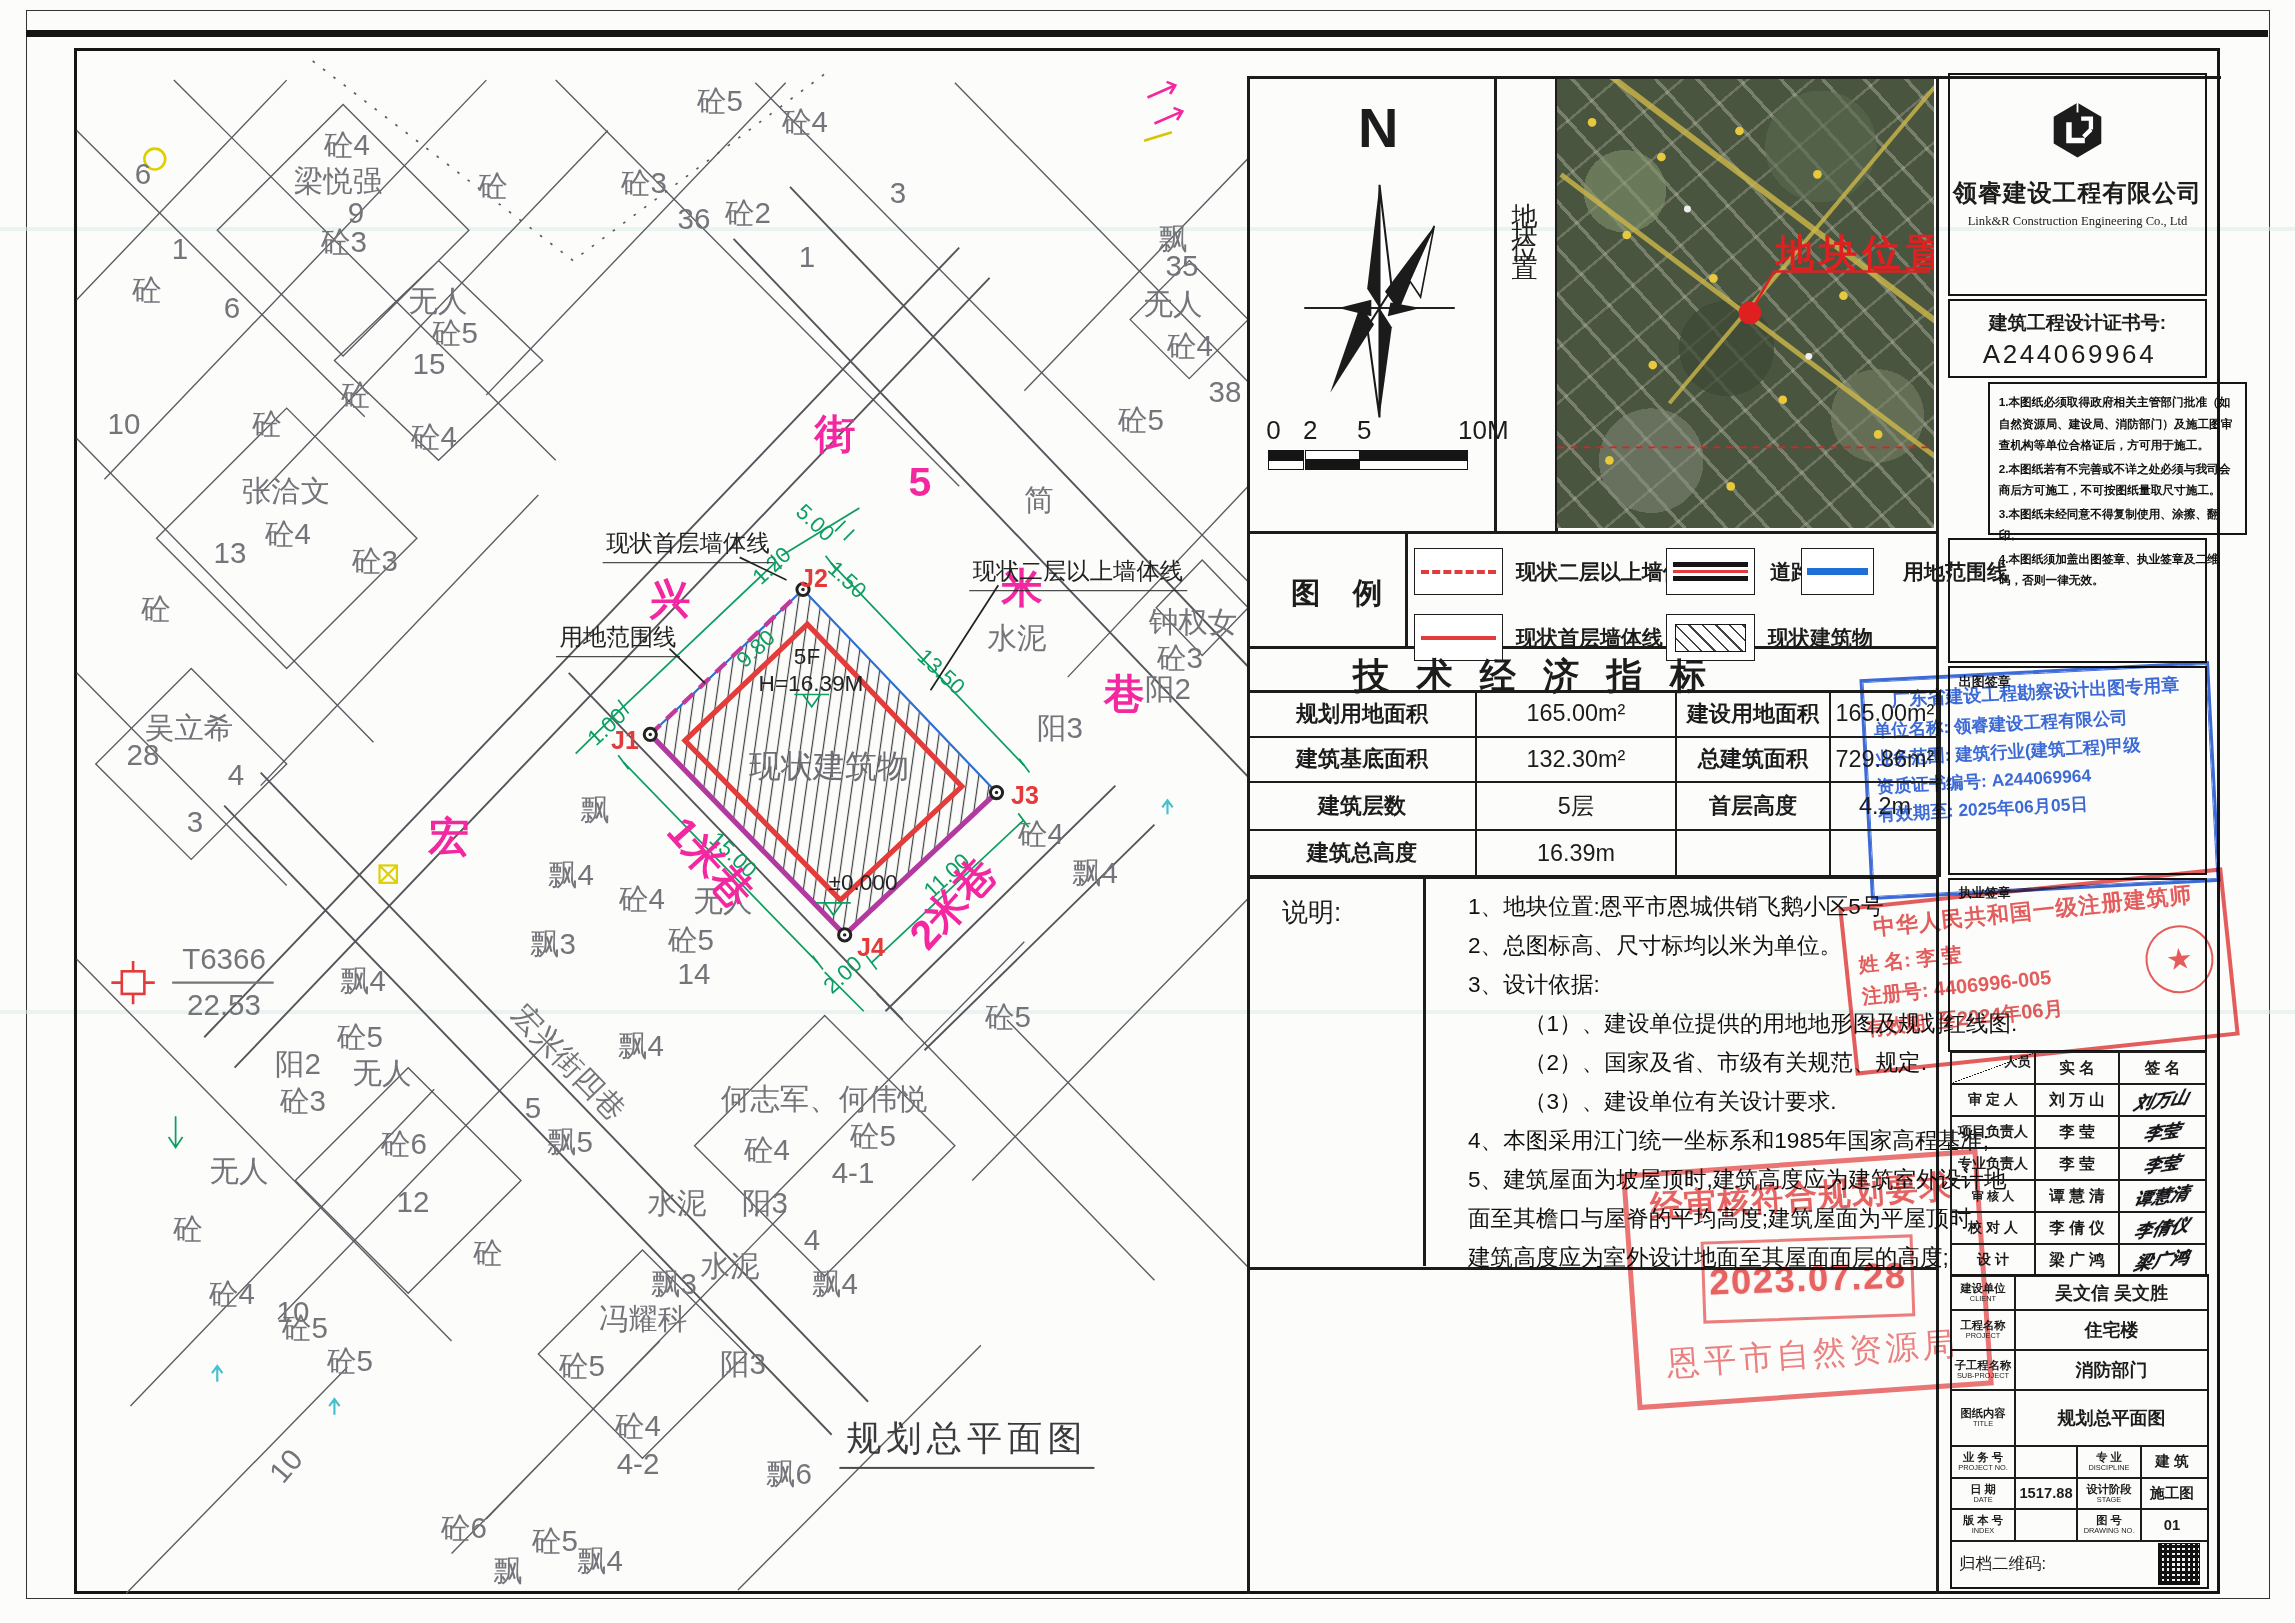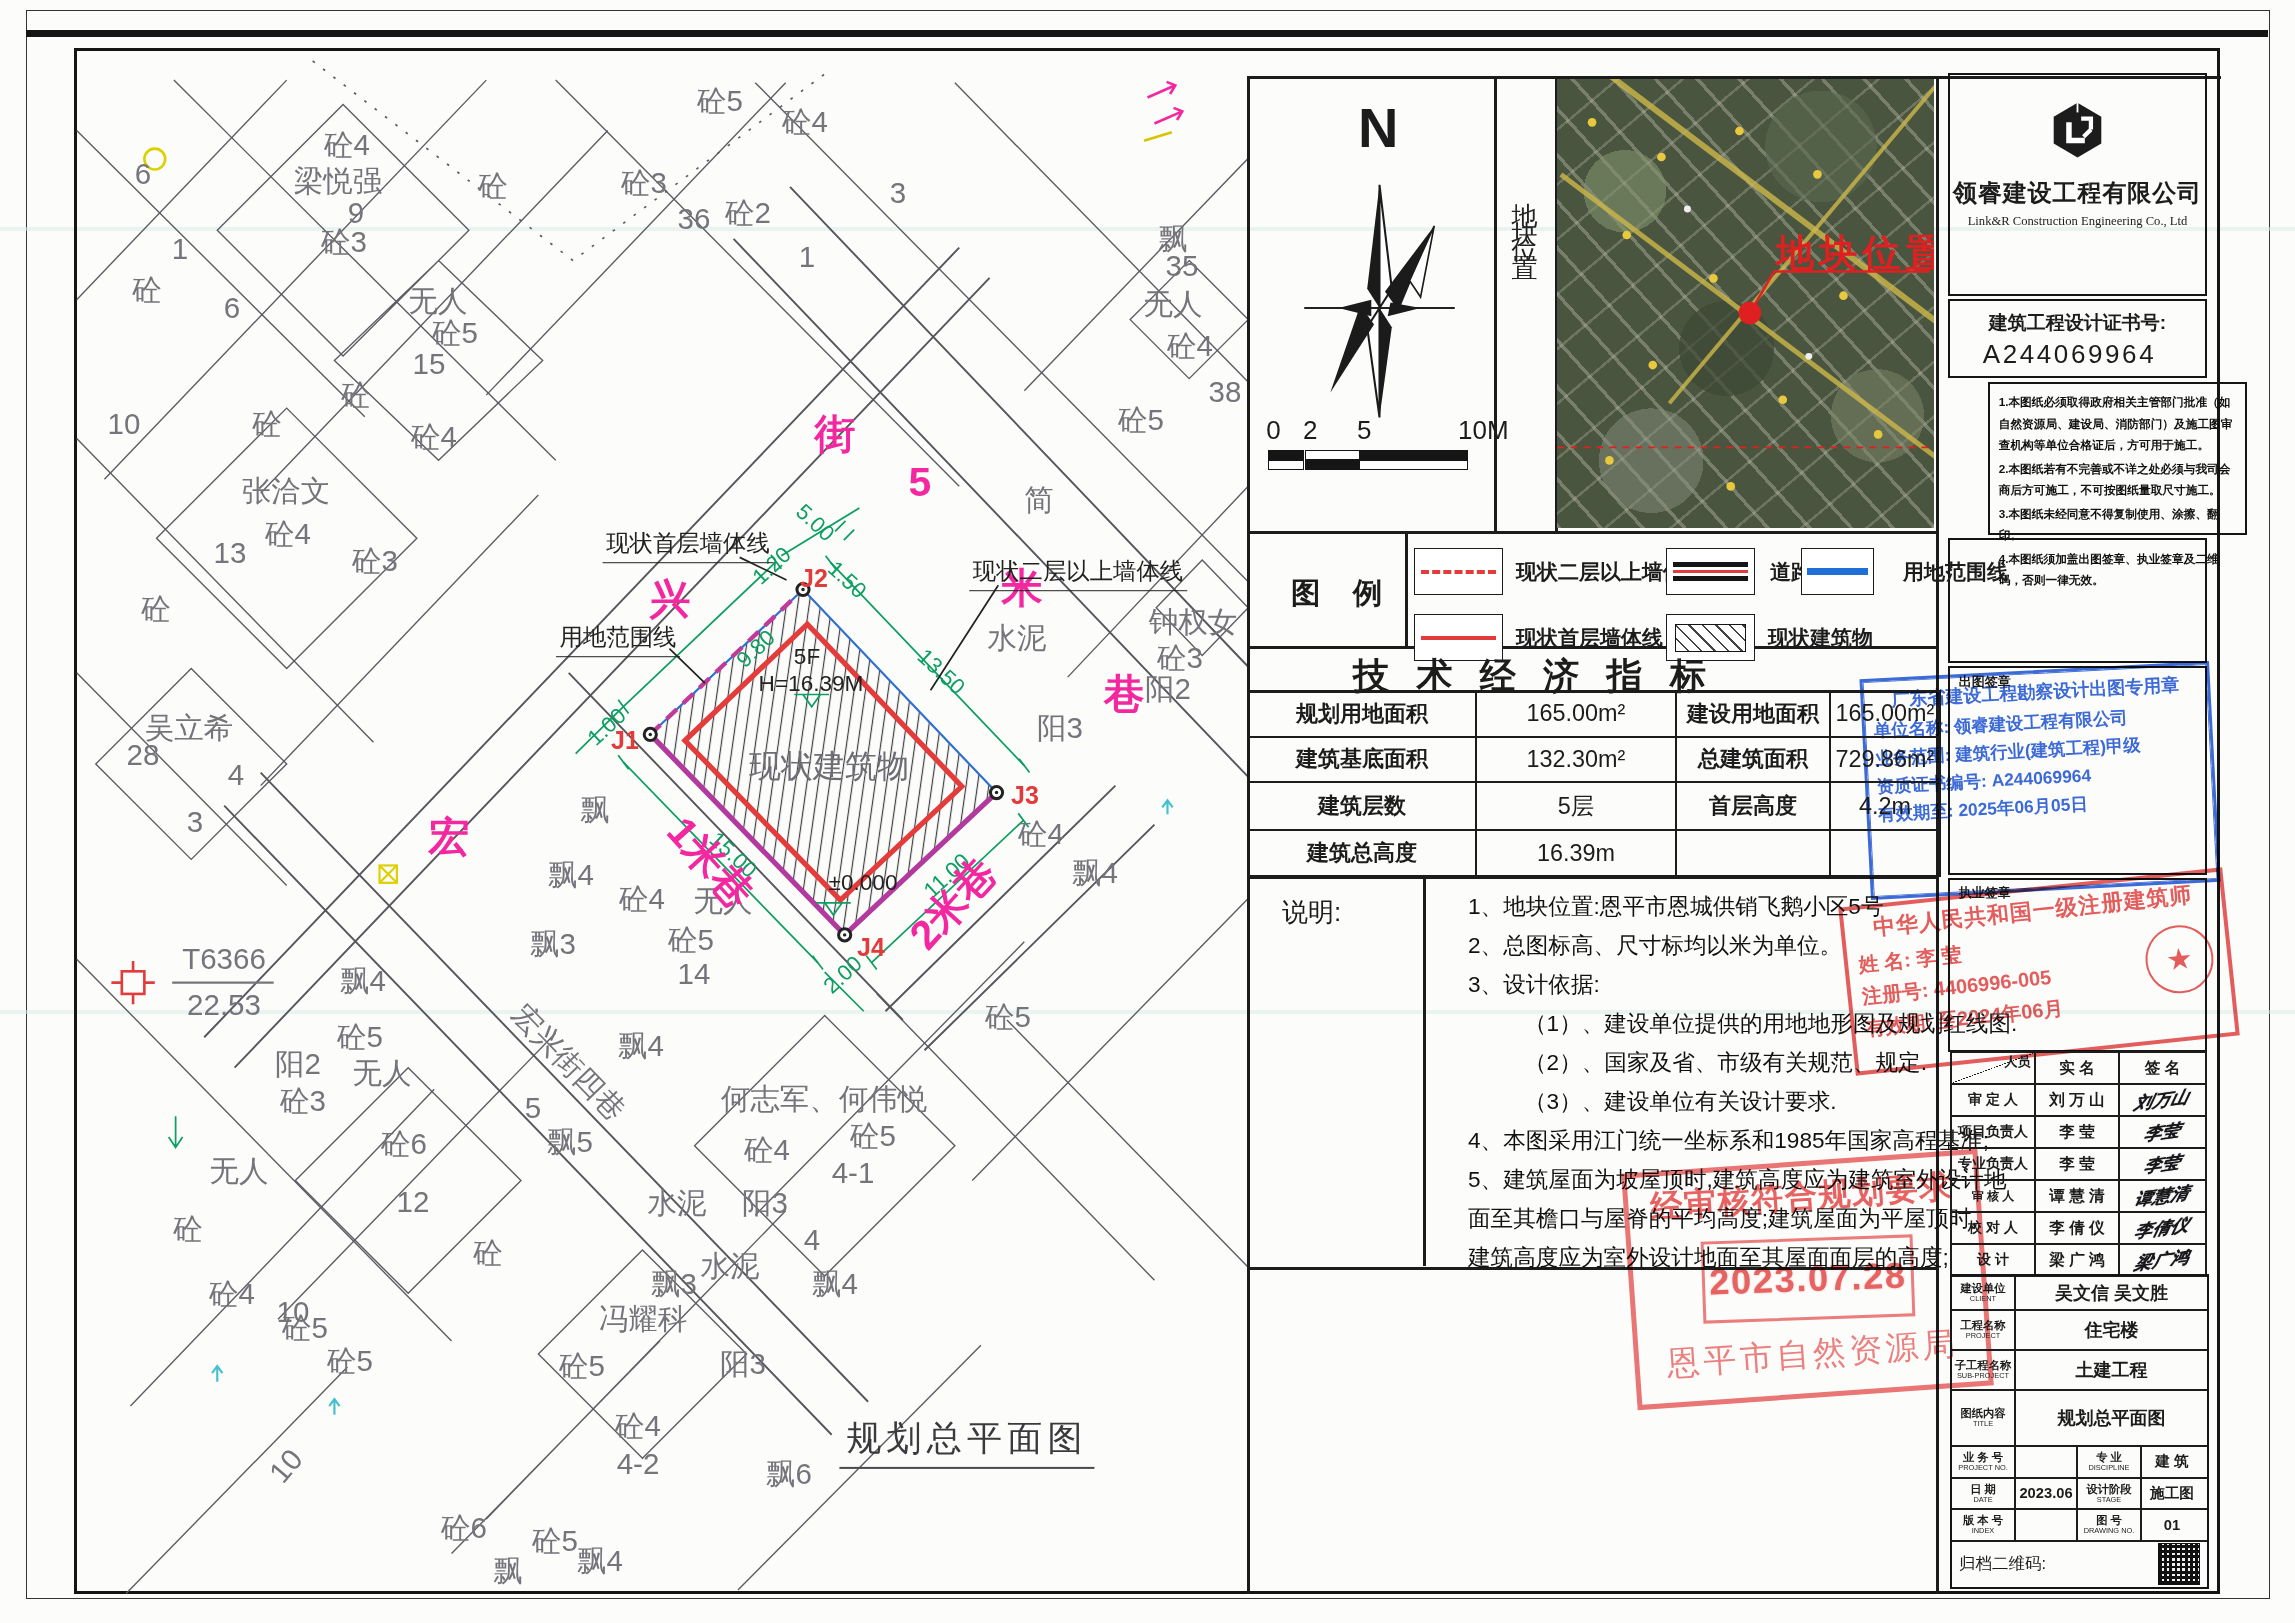--- a/index.html
+++ b/index.html
@@ -517,21 +517,21 @@
           <span class="pj-zh">工程名称</span>
           <span class="pj-en">PROJECT</span>
         </div>
         <div style="flex:1;display:flex;align-items:center;justify-content:center;font-size:18px;font-weight:bold;">住宅楼</div>
       </div>
       <div style="display: flex; height: 38px; border-bottom: 2.2px solid rgb(28, 28, 28);">
         <div style="width:62px;border-right:2.2px solid #1c1c1c;display:flex;flex-direction:column;justify-content:center;align-items:center;">
           <span class="pj-zh">子工程名称</span>
           <span class="pj-en">SUB-PROJECT</span>
         </div>
-        <div style="flex:1;display:flex;align-items:center;justify-content:center;font-size:18px;font-weight:bold;">土建工程</div>
+        <div style="flex:1;display:flex;align-items:center;justify-content:center;font-size:18px;font-weight:bold;">消防部门</div>
       </div>
       <div style="display: flex; height: 54px; border-bottom: 2.2px solid rgb(28, 28, 28);">
         <div style="width:62px;border-right:2.2px solid #1c1c1c;display:flex;flex-direction:column;justify-content:center;align-items:center;">
           <span class="pj-zh">图纸内容</span>
           <span class="pj-en">TITLE</span>
         </div>
         <div style="flex:1;display:flex;align-items:center;justify-content:center;font-size:18px;font-weight:bold;">规划总平面图</div>
       </div>
       <div style="display: flex; height: 29.5px; border-bottom: 2.2px solid rgb(28, 28, 28);">
         <div style="width: 62px; border-right: 2.2px solid rgb(28, 28, 28); display: flex; flex-direction: column; justify-content: center; align-items: center; overflow: hidden;">
@@ -543,21 +543,21 @@
           <span class="pj-zh">专  业</span>
           <span class="pj-en">DISCIPLINE</span>
         </div>
         <div style="width: 60px; display: flex; flex-direction: column; justify-content: center; align-items: center; overflow: hidden; font-size: 14.7px; font-weight: bold;">建  筑</div>
       </div>
       <div style="display: flex; height: 29.5px; border-bottom: 2.2px solid rgb(28, 28, 28);">
         <div style="width: 62px; border-right: 2.2px solid rgb(28, 28, 28); display: flex; flex-direction: column; justify-content: center; align-items: center; overflow: hidden;">
           <span class="pj-zh">日  期</span>
           <span class="pj-en">DATE</span>
         </div>
-        <div style="width: 60px; border-right: 2.2px solid rgb(28, 28, 28); display: flex; flex-direction: column; justify-content: center; align-items: center; overflow: hidden; font-size: 14.7px; font-weight: bold;">2023.06</div>
+        <div style="width: 60px; border-right: 2.2px solid rgb(28, 28, 28); display: flex; flex-direction: column; justify-content: center; align-items: center; overflow: hidden; font-size: 14.7px; font-weight: bold;">1517.88</div>
         <div style="width: 62px; border-right: 2.2px solid rgb(28, 28, 28); display: flex; flex-direction: column; justify-content: center; align-items: center; overflow: hidden;">
           <span class="pj-zh">设计阶段</span>
           <span class="pj-en">STAGE</span>
         </div>
         <div style="width: 60px; display: flex; flex-direction: column; justify-content: center; align-items: center; overflow: hidden; font-size: 14.7px; font-weight: bold;">施工图</div>
       </div>
       <div style="display: flex; height: 29.5px; border-bottom: 2.2px solid rgb(28, 28, 28);">
         <div style="width: 62px; border-right: 2.2px solid rgb(28, 28, 28); display: flex; flex-direction: column; justify-content: center; align-items: center; overflow: hidden;">
           <span class="pj-zh">版 本 号</span>
           <span class="pj-en">INDEX</span>

